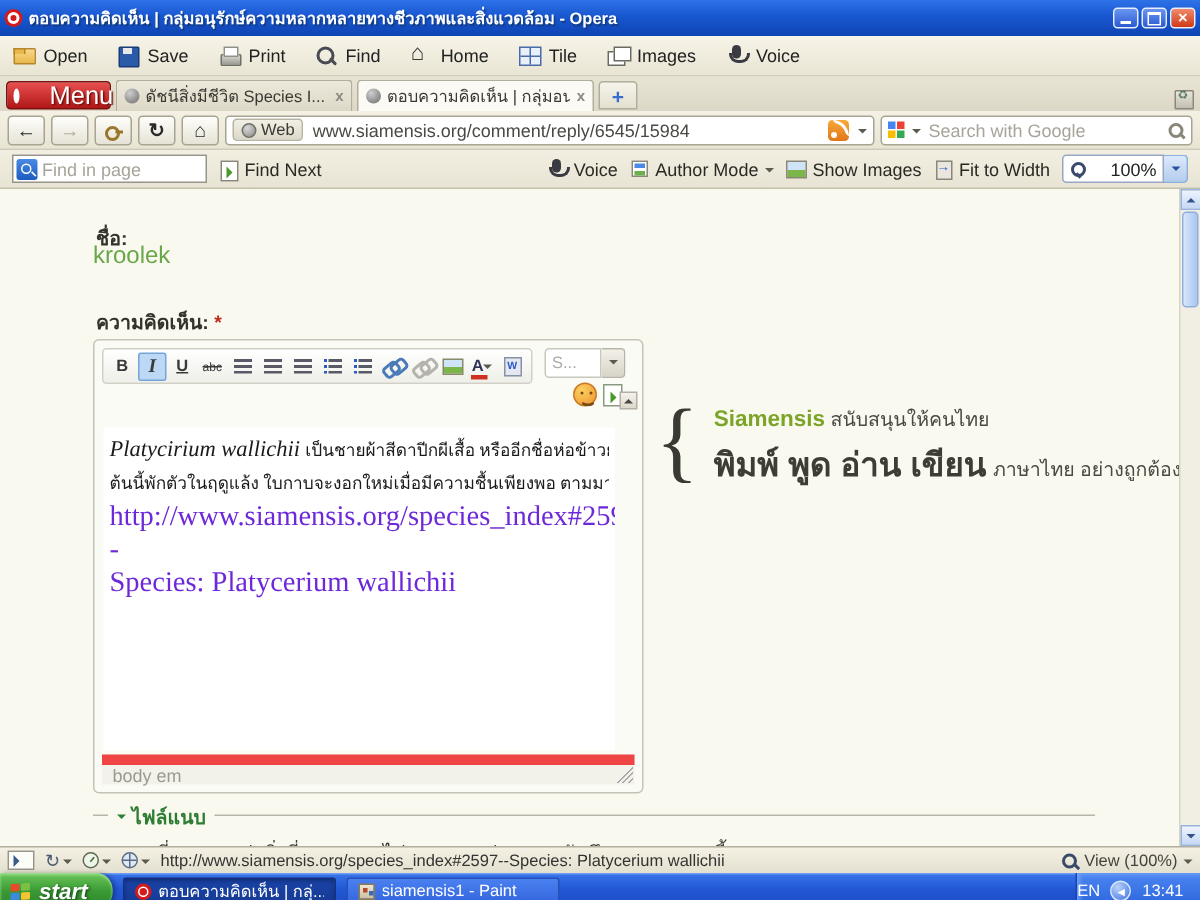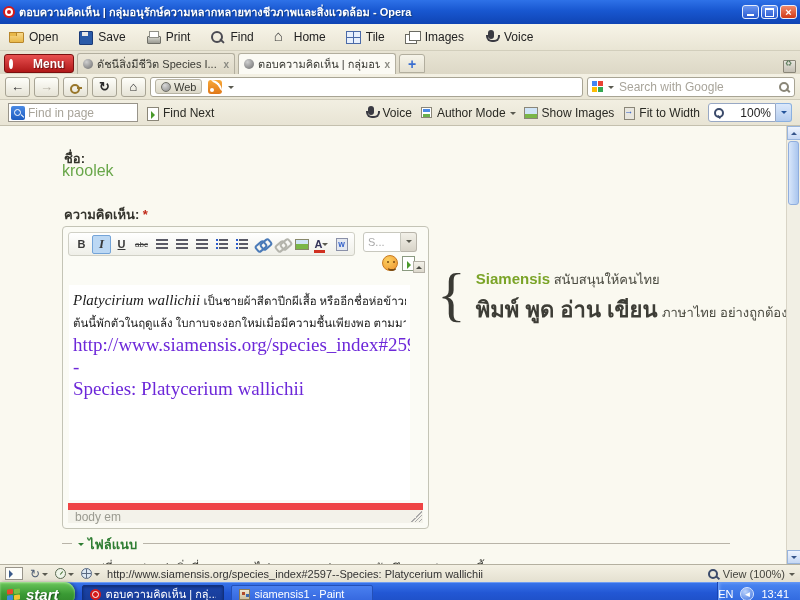--- a/index.html
+++ b/index.html
@@ -45,21 +45,21 @@
     linear-gradient(#4a6aa8,#4a6aa8) 0 50%/100% 1px no-repeat,#e8f0fc}
   .ic-cascade::before{content:"";position:absolute;left:1px;top:5px;width:10px;height:8px;border:1px solid #6a6a62;background:#fff}
   .ic-cascade::after{content:"";position:absolute;left:5px;top:2px;width:10px;height:8px;border:1px solid #6a6a62;background:#fff}
   .ic-mic::before{content:"";position:absolute;left:5px;top:1px;width:6px;height:9px;border-radius:3px;background:#3a3a42}
   .ic-mic::after{content:"";position:absolute;left:3px;top:6px;width:10px;height:5px;border:2px solid #3a3a42;border-top:none;border-radius:0 0 6px 6px}
 
   
   .tabbar{height:23px;background:linear-gradient(#e8e4d4,#ddd8c6);display:flex;align-items:flex-end;padding:2px 4px 0 4px;gap:3px}
   .menubtn{height:19px;width:70px;margin-bottom:1px;border-radius:3px;border:1px solid #7a1010;
     background:linear-gradient(#e85050,#b01818);display:flex;align-items:center;gap:20px;padding:0 4px;
-    color:#fff;font-size:12px;font-weight:bold;text-shadow:1px 1px 1px #6a0a0a}
+    color:#fff;font-size:17px;font-weight:normal;text-shadow:1px 1px 1px #6a0a0a}
   .menubtn .ring{width:10px;height:10px;border:2px solid #fff;border-radius:50%}
   .caret{width:0;height:0;border:3px solid transparent;border-top-color:#fff;margin-top:3px}
   .caret.dark{border-top-color:#5a5a50;margin-top:4px}
   .tab{height:21px;width:158px;border:1px solid #b2ae9e;border-bottom:none;border-radius:3px 3px 0 0;
     display:flex;align-items:center;gap:4px;padding:0 5px;font-size:11px;color:#3a3a34;background:linear-gradient(#ece8da,#ddd8c6)}
   .tab.active{background:#fbfaf4}
   .tab .fav{width:10px;height:10px;border-radius:50%;background:radial-gradient(circle at 35% 30%,#cfcfcf,#6a6a6a);flex:0 0 auto}
   .tab .lbl{flex:1;white-space:nowrap;overflow:hidden}
   .tab .x{color:#8a8a82;font-size:10px;font-weight:bold}
   .newtab{height:19px;width:26px;margin-bottom:1px;border:1px solid #b2ae9e;border-radius:3px 3px 0 0;
@@ -324,20 +324,21 @@
   <span class="navbtn">
       <span class="ic-key"></span>
     </span>
   <span class="navbtn">↻</span>
   <span class="navbtn">⌂</span>
   <span class="urlbox">
     <span class="webbadge">
       <span class="globe"></span>
       <span>Web</span>
     </span>
+    <span class="urltext">www.siamensis.org/comment/reply/6545/15984</span>
     <span class="rss"></span>
     <span class="caret dark"></span>
   </span>
   <span class="searchbox">
     <span class="gicon"></span>
     <span class="caret dark"></span>
     <input class="search-input" placeholder="Search with Google" style="">
     <span class="smag"></span>
   </span>
 </div>

